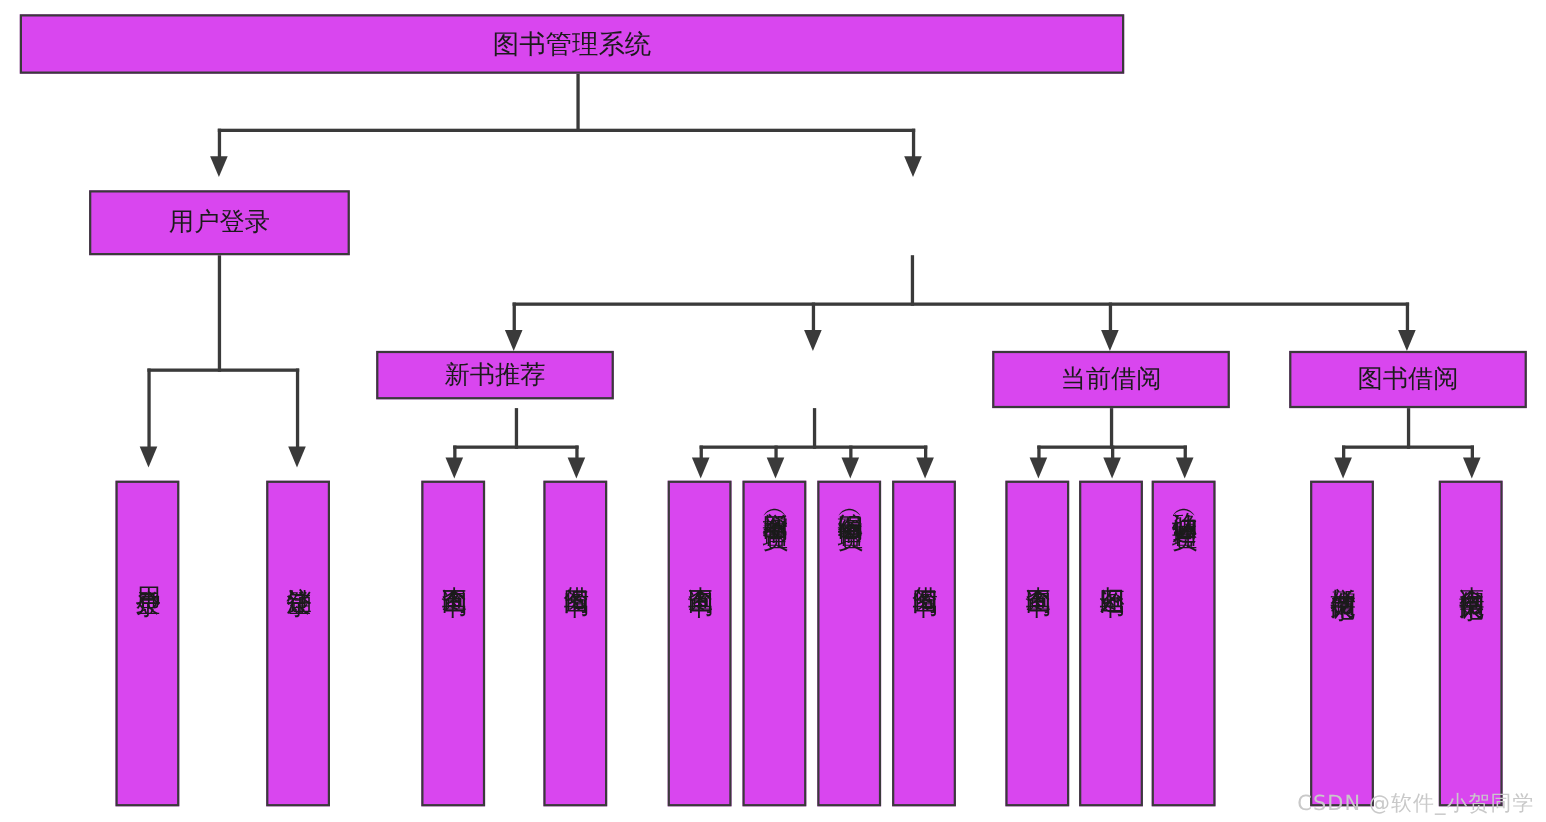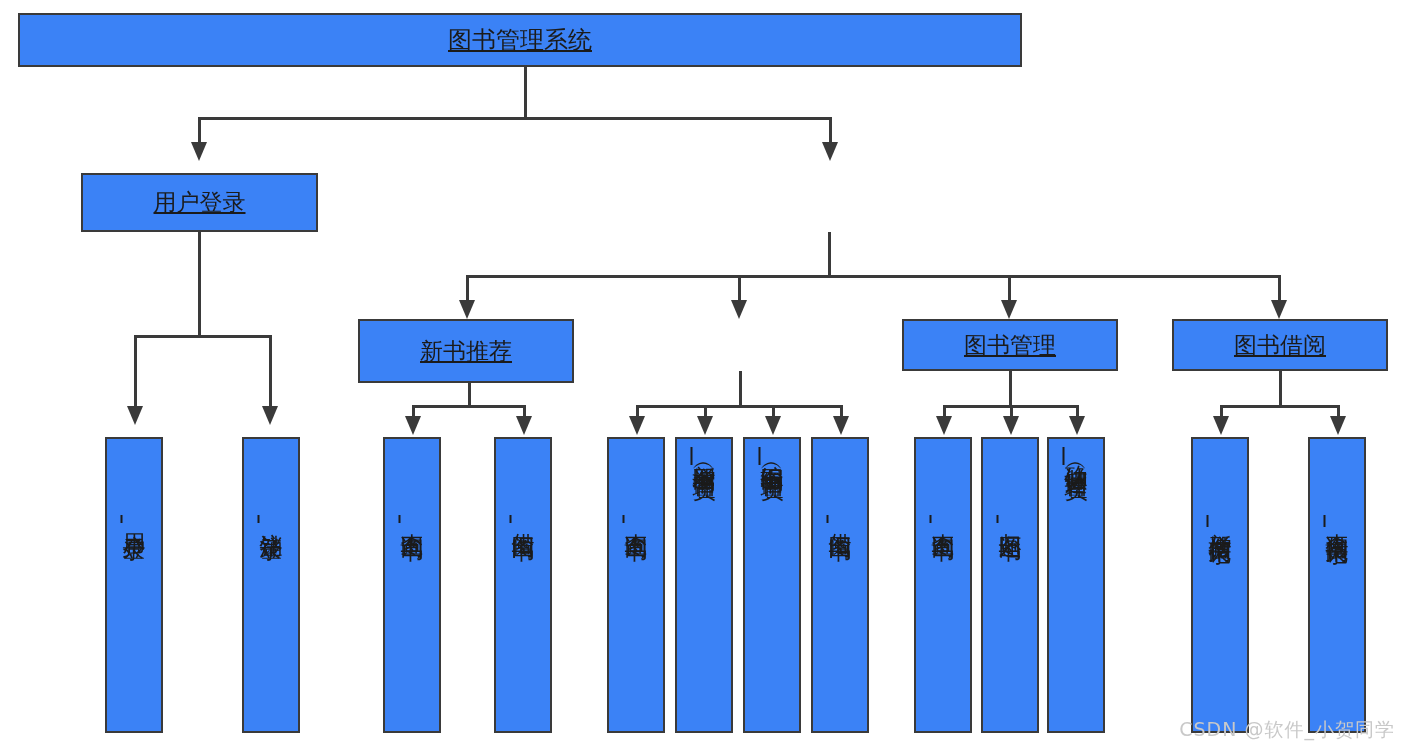--- a/index.html
+++ b/index.html
@@ -12,29 +12,28 @@
     width:1405px;
     height:747px;
     background:#ffffff;
     overflow:hidden;
   }
 
   
   .node{
     position:absolute;
     box-sizing:border-box;
-    background:#3b82f6;
+    background:#d946ef;
     border:2px solid #3a3a3a;
     display:flex;
     align-items:center;
     justify-content:center;
     color:#1b1b1b;
     line-height:1.0;
     z-index:3;
-    text-decoration:underline;
   }
   .node .lbl{
     display:block;
     text-align:center;
     white-space:nowrap;
   }
 
   
   .node.h{ font-size:23px; }
   .node.h.root{ font-size:24px; }
@@ -118,25 +117,25 @@
   <div class="ln hln" style="left:466px; top:275px; width:815px;"></div>
   <div class="ln vln" style="left:466px; top:275px; height:27px;"></div>
   <div class="arrow" style="left:459px; top:300px;"></div>
   <div class="ln vln" style="left:738px; top:275px; height:27px;"></div>
   <div class="arrow" style="left:731px; top:300px;"></div>
   <div class="ln vln" style="left:1008px; top:275px; height:27px;"></div>
   <div class="arrow" style="left:1001px; top:300px;"></div>
   <div class="ln vln" style="left:1278px; top:275px; height:27px;"></div>
   <div class="arrow" style="left:1271px; top:300px;"></div>
 
-  <div class="node h" style="left:358px; top:319px; width:216px; height:64px;">
+  <div class="node h" style="left:342px; top:319px; width:216px; height:44px;">
     <span class="lbl">新书推荐</span>
   </div>
   <div class="node h" style="left:902px; top:319px; width:216px; height:52px;">
-    <span class="lbl">图书管理</span>
+    <span class="lbl">当前借阅</span>
   </div>
   <div class="node h" style="left:1172px; top:319px; width:216px; height:52px;">
     <span class="lbl">图书借阅</span>
   </div>
 
   <div class="ln vln" style="left:468px; top:371px; height:37px;"></div>
   <div class="ln hln" style="left:412px; top:405px; width:114px;"></div>
   <div class="ln vln" style="left:412px; top:405px; height:14px;"></div>
   <div class="arrow" style="left:405px; top:416px;"></div>
   <div class="ln vln" style="left:523px; top:405px; height:14px;"></div>

